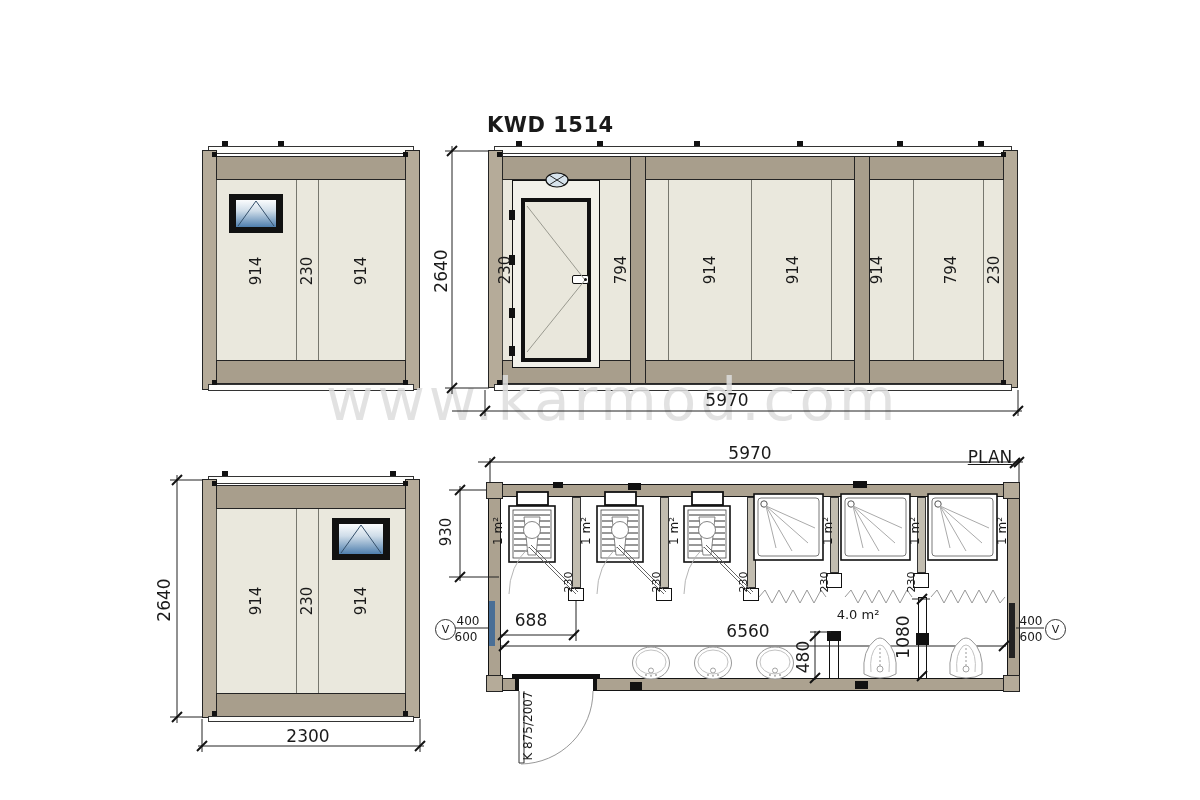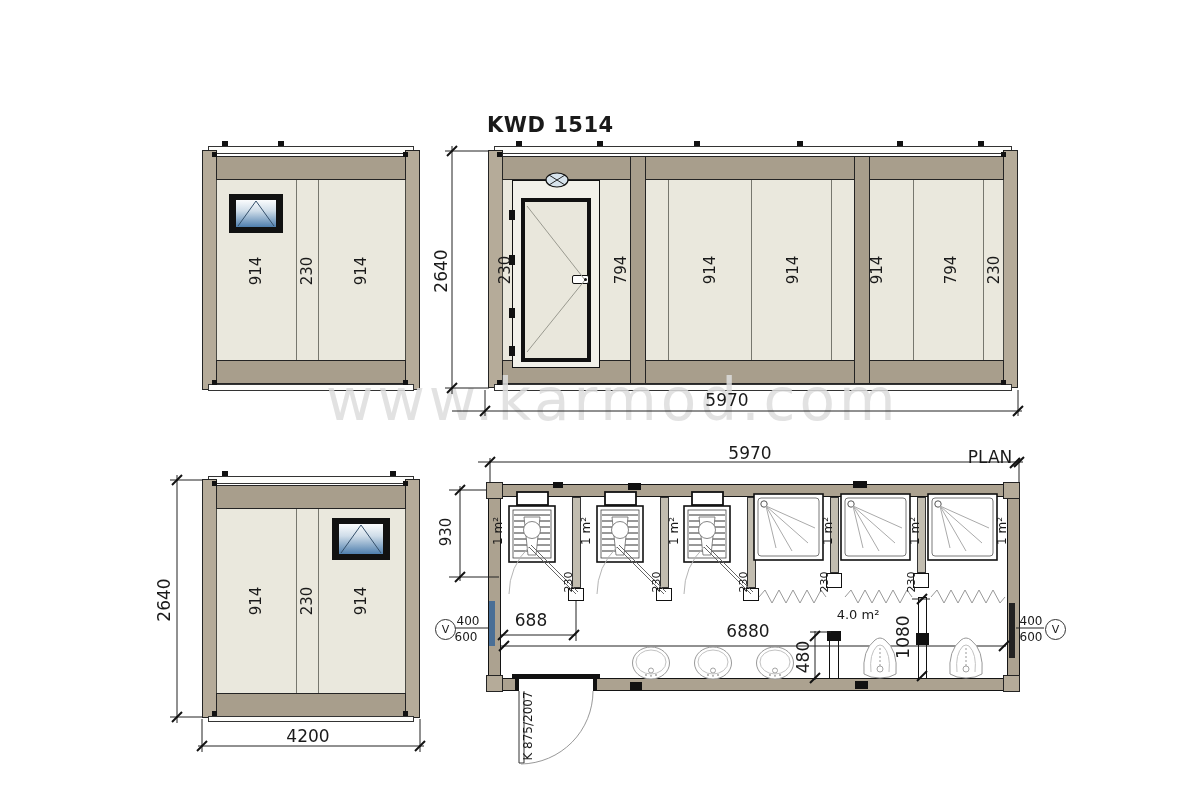--- a/index.html
+++ b/index.html
@@ -132,21 +132,21 @@
     <div class="cdot" style="left:212px;top:481px;"></div>
     <div class="cdot" style="left:403px;top:481px;"></div>
     <div class="cdot" style="left:212px;top:711px;"></div>
     <div class="cdot" style="left:403px;top:711px;"></div>
     <div class="winframe" style="left:332px;top:518px;width:58px;height:42px;"></div>
     <div class="winglass" style="left:339px;top:524px;width:44px;height:30px;"></div>
     <span class="vl f15" style="left:256px;top:601px;">914</span>
     <span class="vl f15" style="left:307px;top:601px;">230</span>
     <span class="vl f15" style="left:361px;top:601px;">914</span>
     <span class="vl f17" style="left:164px;top:600px;">2640</span>
-    <span class="hl f17" style="left:308px;top:736px;">4200</span>
+    <span class="hl f17" style="left:308px;top:736px;">2300</span>
   </div>
 
   <div>
 
     <div class="wall" style="left:488px;top:484px;width:532px;height:13px;"></div>
     <div class="wall" style="left:488px;top:678px;width:31px;height:13px;"></div>
     <div class="wall" style="left:593px;top:678px;width:427px;height:13px;"></div>
     <div class="wall" style="left:488px;top:484px;width:13px;height:207px;"></div>
     <div class="wall" style="left:1007px;top:484px;width:13px;height:207px;"></div>
     <div class="post" style="left:486px;top:482px;width:17px;height:17px;"></div>
@@ -178,24 +178,24 @@
 
     <div class="blackblock" style="left:512px;top:674px;width:88px;height:5px;"></div>
 
     <div class="blackblock" style="left:515px;top:678px;width:4px;height:13px;"></div>
     <div class="blackblock" style="left:593px;top:678px;width:4px;height:13px;"></div>
 
     <div class="abs" style="left:489px;top:601px;width:6px;height:45px;background:#4a6f96;z-index:2;"></div>
     <div class="abs" style="left:1009px;top:603px;width:6px;height:55px;background:#222;z-index:2;"></div>
 
     <span class="hl f17" style="left:750px;top:453px;">5970</span>
-    <span class="hl f17" style="left:990px;top:457px;">PLAN</span>
+    <span class="hl f17" style="left:990px;top:457px;text-decoration:underline;">PLAN</span>
     <span class="vl f15" style="left:446px;top:532px;">930</span>
     <span class="hl f17" style="left:531px;top:620px;">688</span>
-    <span class="hl f17" style="left:748px;top:631px;">6880</span>
+    <span class="hl f17" style="left:748px;top:631px;">6560</span>
     <span class="hl f13" style="left:858px;top:614px;">4.0 m²</span>
     <span class="vl f12" style="left:498px;top:531px;">1 m²</span>
     <span class="vl f12" style="left:586px;top:531px;">1 m²</span>
     <span class="vl f12" style="left:674px;top:531px;">1 m²</span>
     <span class="vl f12" style="left:828px;top:531px;">1 m²</span>
     <span class="vl f12" style="left:915px;top:531px;">1 m²</span>
     <span class="vl f12" style="left:1002px;top:531px;">1 m²</span>
     <span class="vl f11" style="left:568px;top:582px;">230</span>
     <span class="vl f11" style="left:656px;top:582px;">230</span>
     <span class="vl f11" style="left:743px;top:582px;">230</span>

